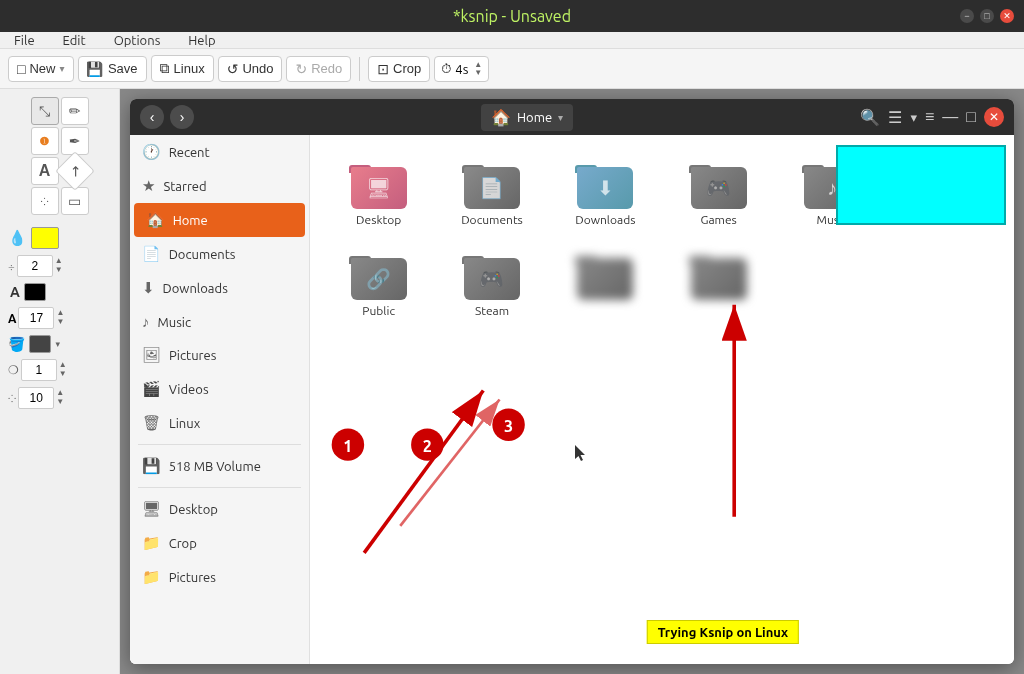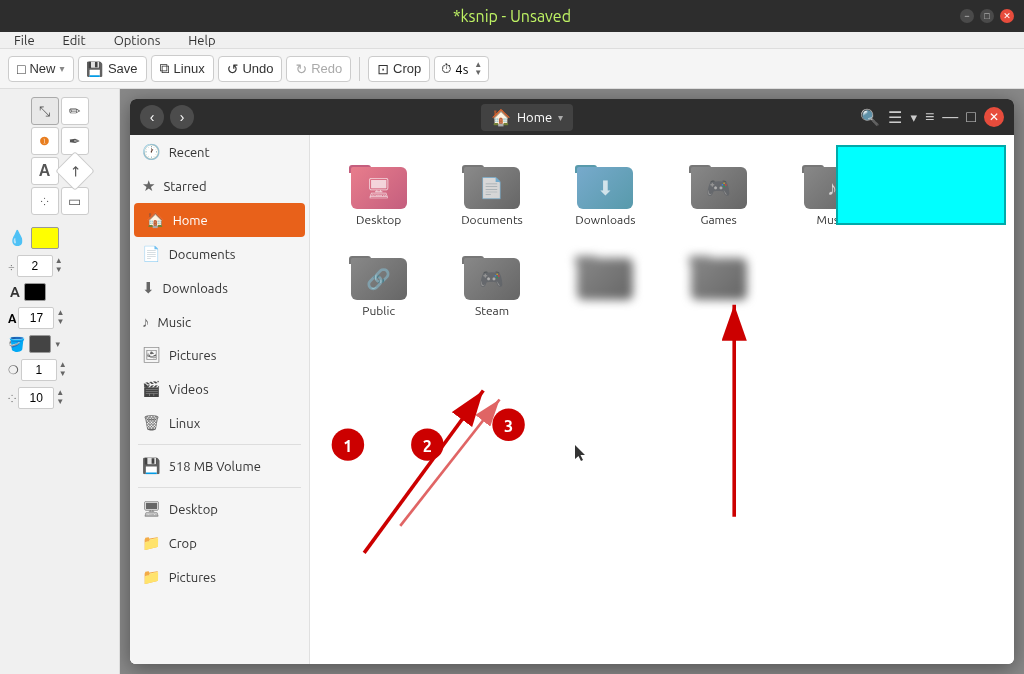--- a/index.html
+++ b/index.html
@@ -703,20 +703,21 @@
                 </marker>
               </defs>
 
               <line x1="60" y1="390" x2="192" y2="210" stroke="#cc0000" stroke-width="4" marker-end="url(#arrowhead)"></line>
 
               <line x1="100" y1="360" x2="210" y2="220" stroke="#cc0000" stroke-width="3" stroke-dasharray="none" marker-end="url(#arrowhead)" opacity="0.6"></line>
 
               <line x1="470" y1="350" x2="470" y2="115" stroke="#cc0000" stroke-width="4" marker-end="url(#arrowhead)"></line>
             </svg>
 
+            <div style="position:absolute; bottom:20px; left:50%; transform:translateX(-10%); background:#ffff00; color:#000; font-size:13px; font-weight:bold; padding:4px 10px; border:1px solid #cccc00; z-index:20; white-space:nowrap;">Trying Ksnip on Linux</div>
 
             <div style="position:absolute; left:265px; top:310px; width:12px; height:16px; z-index:25;">
               <svg width="14" height="18" viewBox="0 0 14 18">
                 <path d="M0,0 L0,14 L3.5,11 L6,16 L8,15 L5.5,10 L10,10 Z" fill="#333"></path>
               </svg>
             </div>
 
           </div>
         </div>
       </div>

